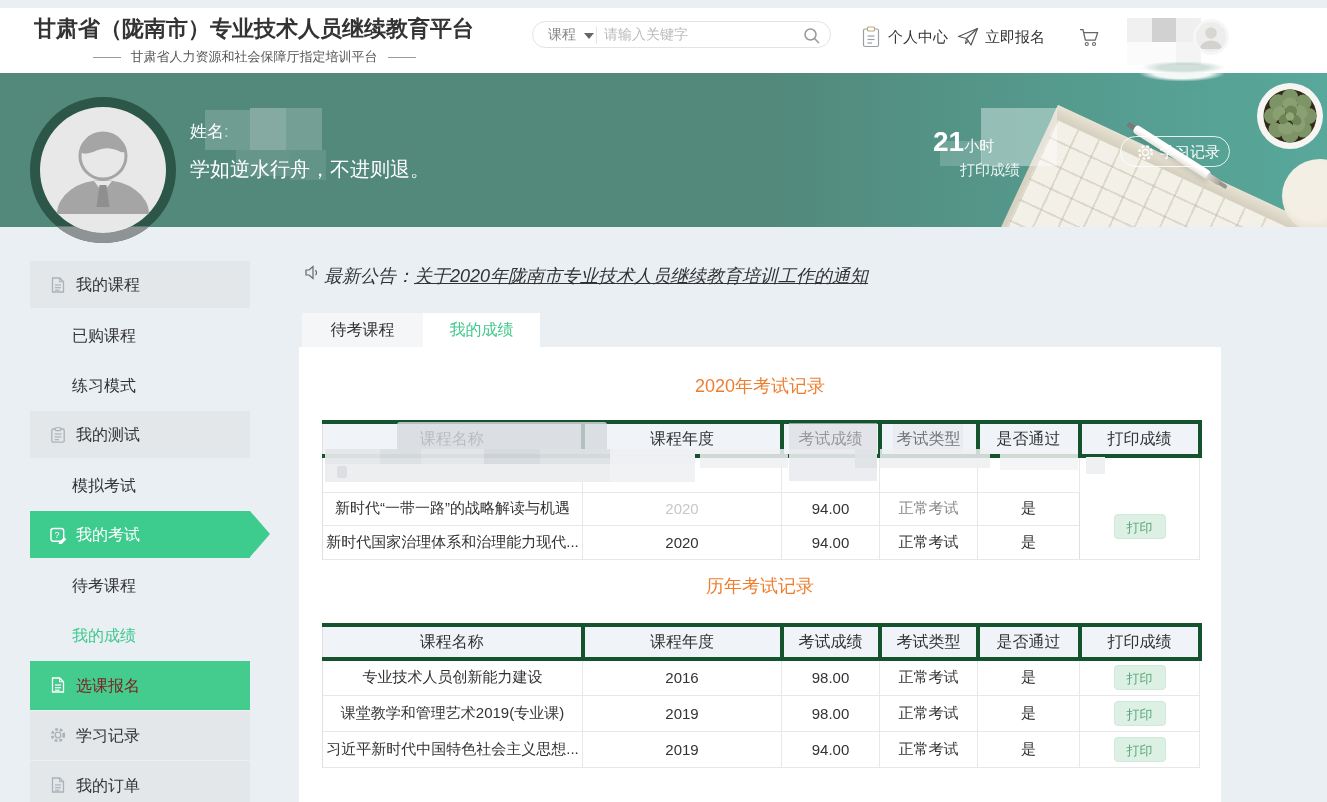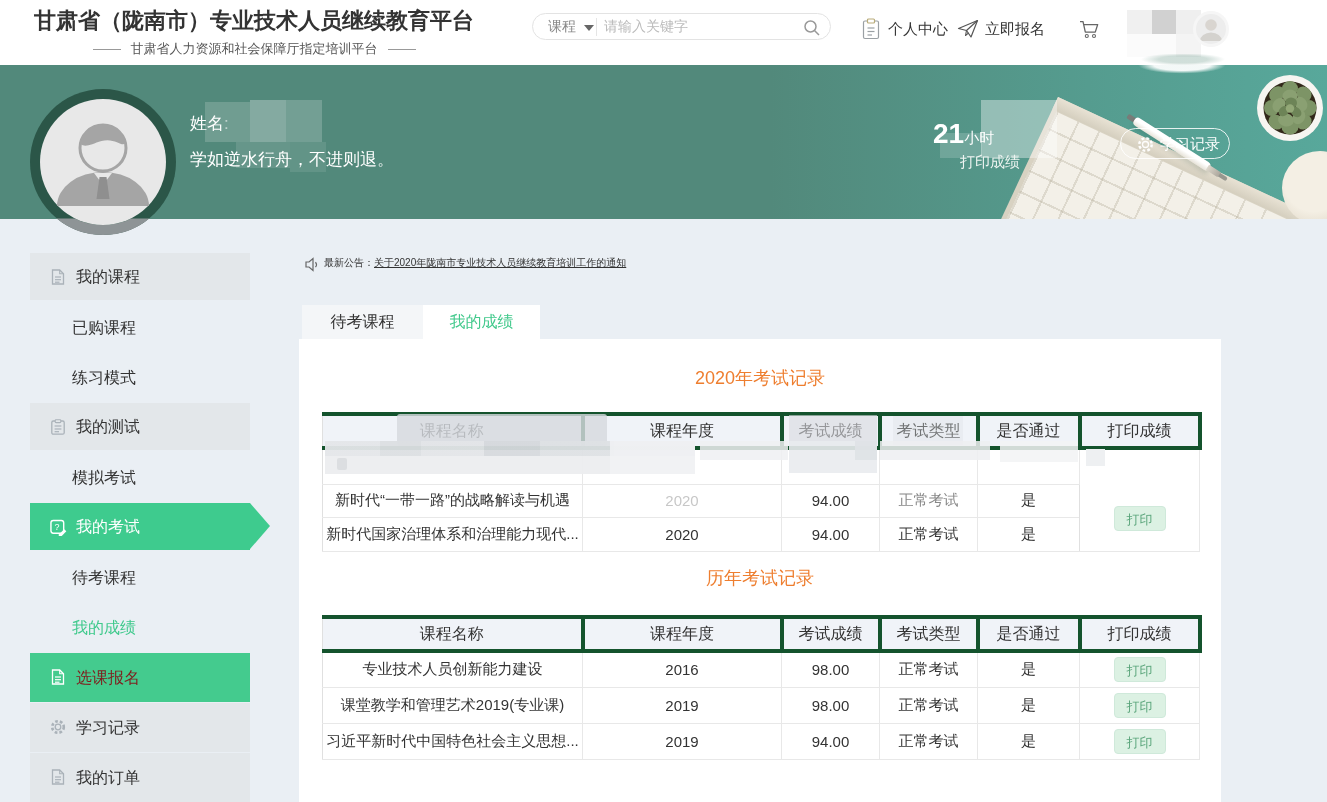--- a/index.html
+++ b/index.html
@@ -1,18 +1,18 @@
 <!DOCTYPE html>
 <html><head>
 <meta charset="utf-8">
 <style>
 * { margin:0; padding:0; box-sizing:border-box; }
 html,body { width:1327px; height:802px; overflow:hidden; }
 body { font-family:"Liberation Sans",sans-serif; background:#eaeff4; position:relative; }
-#page { position:absolute; left:0; top:0; width:1327px; height:614px; }
+#page { position:absolute; left:0; top:8px; width:1327px; height:614px; }
 .abs { position:absolute; }
 
 
 #header { position:absolute; left:0; top:0; width:1327px; height:65px; background:#fff; }
 #h-title { position:absolute; left:31px; top:6px; width:446px; text-align:center; }
 #h-title .t1 { font-size:22px; font-weight:bold; color:#333; white-space:nowrap; }
 #h-title .t2 { font-size:13px; color:#555; margin-top:4px; display:flex; align-items:center; justify-content:center; gap:10px; }
 #h-title .t2 .dash { display:inline-block; width:28px; height:1px; background:#999; }
 
 #search { position:absolute; left:532px; top:13px; width:299px; height:27px; border:1px solid #e3e3e3; border-radius:14px; background:#fff; }
@@ -21,41 +21,41 @@
 #search .sep { position:absolute; left:63px; top:4px; width:1px; height:18px; background:#e5e5e5; }
 #search .ph { position:absolute; left:71px; top:4px; font-size:14px; color:#bbb; }
 
 .hnav { position:absolute; top:20px; font-size:15px; color:#333; }
 .hicon { position:absolute; top:18px; }
 
 
 #banner { position:absolute; left:0; top:65px; width:1327px; height:154px; overflow:hidden;
   background:linear-gradient(90deg,#52897b 0%,#52897b 58%,#559c8f 82%,#58a89b 100%); }
 #b-name { position:absolute; left:190px; top:47px; font-size:17px; color:#fff; }
-#b-quote { position:absolute; left:190px; top:83px; font-size:17px; color:#fff;text-align:right; }
+#b-quote { position:absolute; left:190px; top:83px; font-size:20px; color:#fff;text-align:right; }
 #b-hours { position:absolute; left:933px; top:53px; color:#fff; }
 #b-hours .num { font-size:28px; font-weight:bold; }
 #b-hours .unit { font-size:15px; }
 #b-total { position:absolute; left:960px; top:88px; font-size:15px; color:#eef4f1; }
 #b-btn { position:absolute; left:1120px; top:63px; width:110px; height:31px; border:1px solid rgba(255,255,255,.85); border-radius:16px; color:#fff; font-size:15px; line-height:29px; text-align:center; padding-left:30px; }
 
 
 #sidebar { position:absolute; left:30px; top:253px; width:220px; }
 .mi { position:relative; height:50px; line-height:50px; font-size:16px; color:#333; }
 .mi .ic { position:absolute; left:20px; top:16px; width:16px; height:16px; }
 .mi .tx { position:absolute; left:46px; }
 .mi.hd { background:#e3e7ea; height:47px; line-height:47px; margin-bottom:3px; }
 .mi.sub .tx { left:42px; }
 .mi.green { background:#3ecb8e; color:#fff; height:47px; line-height:47px; margin-bottom:3px; }
 .mi.green2 { background:#44cb8e; color:#7f1d1d; height:49px; line-height:49px; margin-bottom:1px; }
 .mi .arrow { position:absolute; right:-20px; top:0; width:0; height:0; border-top:23.5px solid transparent; border-bottom:23.5px solid transparent; border-left:20px solid #3ecb8e; }
 .mi.acttx { color:#3fc98c; }
 
 
-#notice { position:absolute; left:305px; top:256px; font-size:10px; color:#333; }
+#notice { position:absolute; left:305px; top:256px; font-size:18px; color:#333;font-style:italic; }
 #notice a { color:#333; }
 #tabs { position:absolute; left:302px; top:305px; height:34px; }
 .tab { float:left; width:121px; height:34px; text-align:center; line-height:34px; font-size:16px; }
 .tab.t1 { background:#f4f6f8; color:#333; }
 .tab.t2 { background:#fff; color:#42c98c; width:117px; }
 #panel { position:absolute; left:299px; top:339px; width:922px; height:463px; background:#fff; }
 .sect { position:absolute; width:922px; text-align:center; font-size:18px; color:#ee7e2f; }
 table { border-collapse:collapse; table-layout:fixed; }
 .tbl { position:absolute; left:23px; width:877px; font-size:15px; color:#333; }
 .tbl th { background:#f0f3f8; font-weight:normal; font-size:16px; height:34px; border:4px solid #14532d; }

